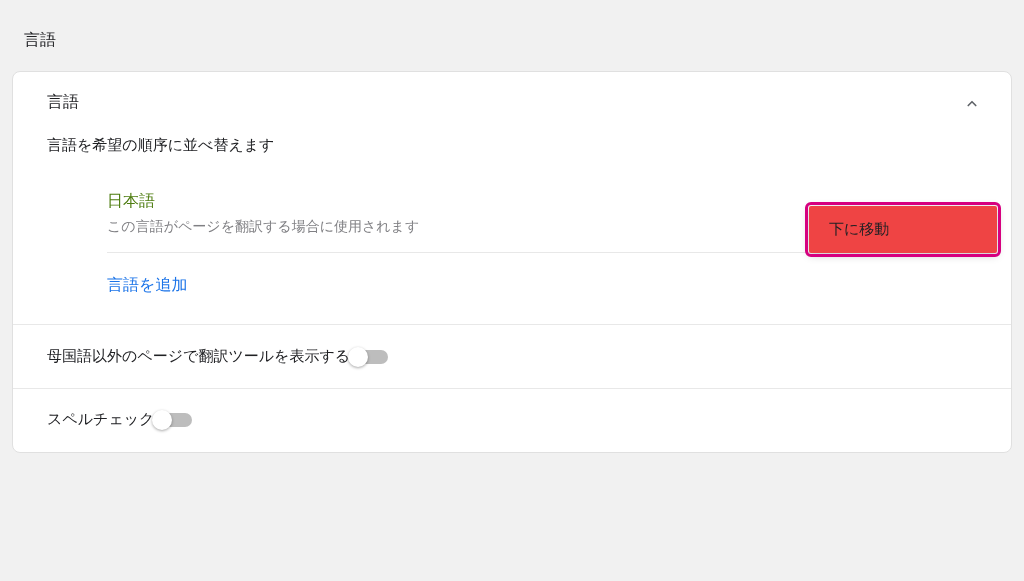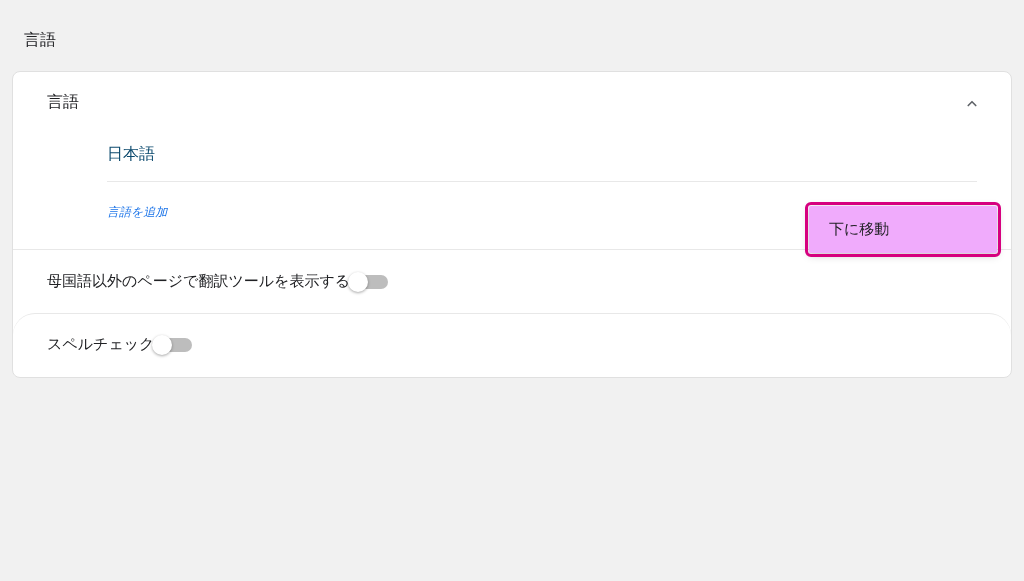--- a/index.html
+++ b/index.html
@@ -47,33 +47,32 @@
       padding: 0 34px 0 94px;
     }
     .lang-item {
       border-bottom: 1px solid #e8e8e8;
       padding: 12px 0 16px 0;
       position: relative;
     }
     .lang-item:last-of-type { border-bottom: 1px solid #e8e8e8; }
     .lang-name {
       font-size: 16px;
-      color: #0c4a6e;
+      color: #4d7c0f;
     }
     .lang-sub {
       margin-top: 6px;
       font-size: 14px;
       color: #808084;
     }
     .add-lang {
       padding: 22px 0 28px 0;
-      font-size: 12px;
+      font-size: 16px;
       color: #1a73e8;
       cursor: pointer;
-      font-style: italic;
     }
     .setting-row {
       border-top: 1px solid #e8e8e8;
       display: flex;
       align-items: center;
       padding: 20px 34px 20px 34px;
       min-height: 64px;
     }
     .setting-label {
       font-size: 15px;
@@ -95,54 +94,56 @@
       height: 20px;
       background: #fff;
       border-radius: 50%;
       box-shadow: 0 1px 3px rgba(0,0,0,0.35);
     }
     .popup {
       position: absolute;
       top: 134px;
       right: 14px;
       width: 188px;
-      background: #f0abfc;
+      background: #ef4444;
       box-shadow: 0 2px 8px rgba(0,0,0,.25);
       border-radius: 2px;
       outline: 3px solid #d6007f;
       outline-offset: 1px;
     }
     .popup-item {
       padding: 14px 20px;
       font-size: 15px;
       color: #202124;
       cursor: pointer;
     }
-    .setting-row.last { padding-bottom: 22px; border-radius: 22px; }
+    .setting-row.last { padding-bottom: 22px; }
   </style>
 </head>
 <body>
 
 <div class="page-title">言語</div>
 
 <div class="panel">
 
   <div class="section-header">
     <span class="section-header-label">言語</span>
     <span class="chevron">
       <svg viewBox="0 0 24 24" width="18" height="18">
           <path d="M7 14l5-5 5 5" fill="none" stroke="#5f6368" stroke-width="2.2" stroke-linecap="round" stroke-linejoin="round"></path>
         </svg>
     </span>
   </div>
 
+  <div class="description">言語を希望の順序に並べ替えます</div>
 
   <div class="lang-list">
     <div class="lang-item">
       <div class="lang-name">日本語</div>
+      <div class="lang-sub">この言語がページを翻訳する場合に使用されます</div>
     </div>
 
     <div class="add-lang">言語を追加</div>
   </div>
 
   <div class="popup">
     <div class="popup-item">下に移動</div>
   </div>
 
   <div class="setting-row">

